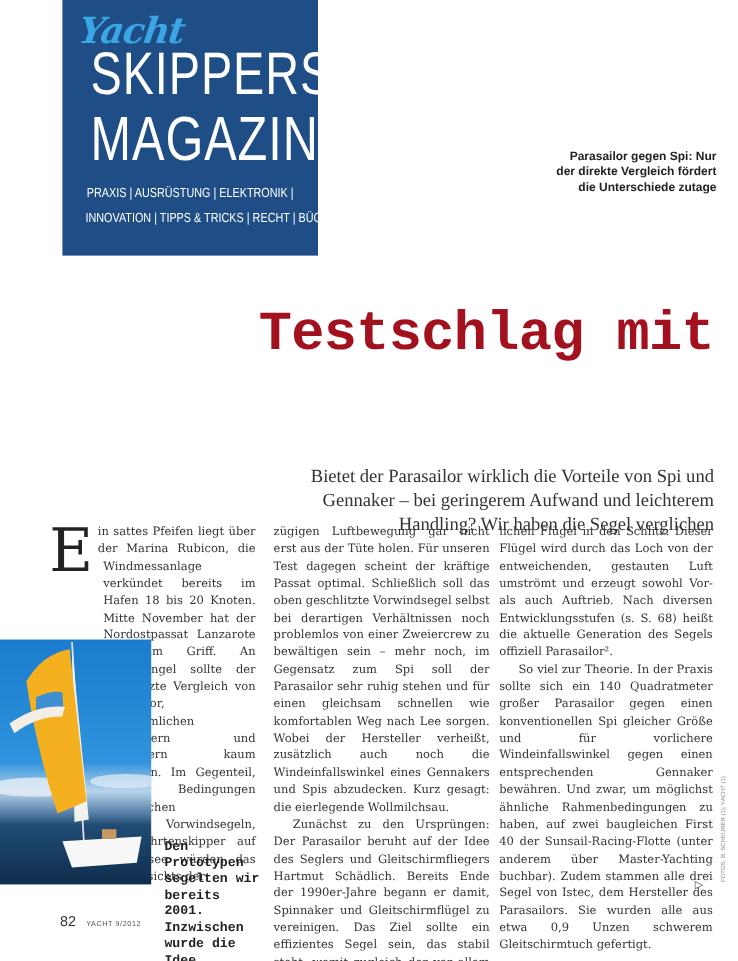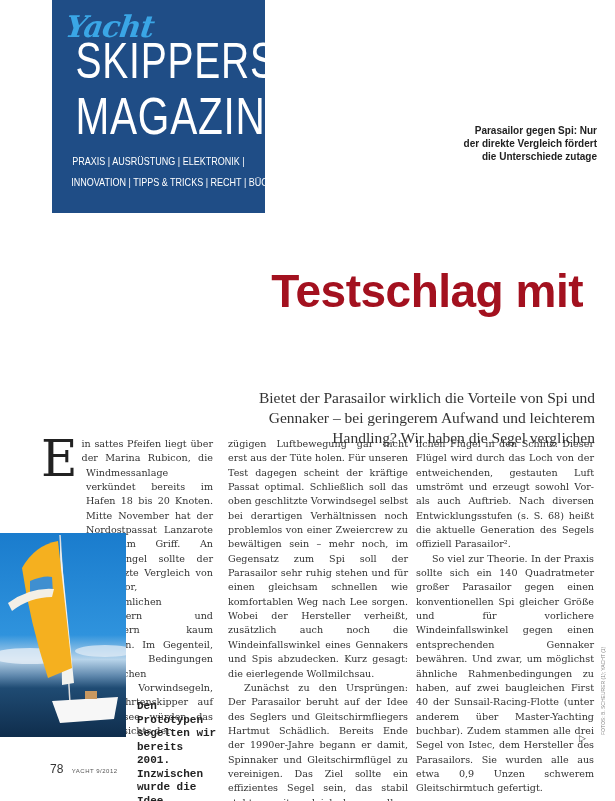--- a/index.html
+++ b/index.html
@@ -89,21 +89,21 @@
 <div class="masthead">
   <div class="mast-yacht">Yacht</div>
   <div class="mast-title mast-skippers">SKIPPERS</div>
   <div class="mast-title mast-magazin">MAGAZIN</div>
   <div class="mast-topics topics1">PRAXIS | AUSRÜSTUNG | ELEKTRONIK |</div>
   <div class="mast-topics topics2">INNOVATION | TIPPS &amp; TRICKS | RECHT | BÜCHER</div>
 </div>
 
 <div class="caption-top">Parasailor gegen Spi: Nur der direkte Vergleich fördert die Unterschiede zutage</div>
 
-<h1 class="headline" style="margin:12px;">
+<h1 class="headline" style="margin:0;font-family:Liberation Mono, monospace;">
   <span>Testschlag mit</span><br>
 </h1>
 
 <div class="subhead">Bietet der Parasailor wirklich die Vorteile von Spi und Gennaker – bei geringerem Aufwand und leichterem Handling? Wir haben die Segel verglichen</div>
 
 <div class="col col1">
   <p>
     <span class="dropcap">E</span>
     <span style="display:block; float:left; width:86px; height:104px; margin-left:-41px; margin-top:96px; clear:left;"></span>
     <span>in sattes Pfeifen liegt über der Marina Rubicon, die Windmessanlage verkündet bereits im Hafen 18 bis 20 Knoten. Mitte November hat der Nordostpassat Lanzarote fest im Griff. An Windmangel sollte der angesetzte Vergleich von Parasailor, herkömmlichen Spinnakern und Gennakern kaum scheitern. Im Gegenteil, die Bedingungen versprechen anspruchsvolles Vorwindsegeln, die meisten Fahrtenskipper auf Nord- und Ostsee würden das bunte Tuch angesichts der</span>
@@ -143,17 +143,17 @@
 <div class="col col3">
   <p>lichen Flügel in den Schlitz. Dieser Flügel wird durch das Loch von der entweichenden, gestauten Luft umströmt und erzeugt sowohl Vor- als auch Auftrieb. Nach diversen Entwicklungsstufen (s. S. 68) heißt die aktuelle Generation des Segels offiziell Parasailor².</p>
   <p class="indent">So viel zur Theorie. In der Praxis sollte sich ein 140 Quadratmeter großer Parasailor gegen einen konventionellen Spi gleicher Größe und für vorlichere Windeinfallswinkel gegen einen entsprechenden Gennaker bewähren. Und zwar, um möglichst ähnliche Rahmenbedingungen zu haben, auf zwei baugleichen First 40 der Sunsail-Racing-Flotte (unter anderem über Master-Yachting buchbar). Zudem stammen alle drei Segel von Istec, dem Hersteller des Parasailors. Sie wurden alle aus etwa 0,9 Unzen schwerem Gleitschirmtuch gefertigt.</p>
 </div>
 
 <div class="end-mark">▷</div>
 
 <div class="photo-caption">Den Prototypen segelten wir bereits 2001. Inzwischen wurde die Idee weiterentwickelt</div>
 
 <div class="footer">
-  <span class="page-num">78</span>
+  <span class="page-num">82</span>
   <span class="issue">YACHT 9/2012</span>
 </div>
 
 <div class="vertical-credit">FOTOS: B. SCHEURER (1); YACHT (1)</div>
 
 </body></html>

